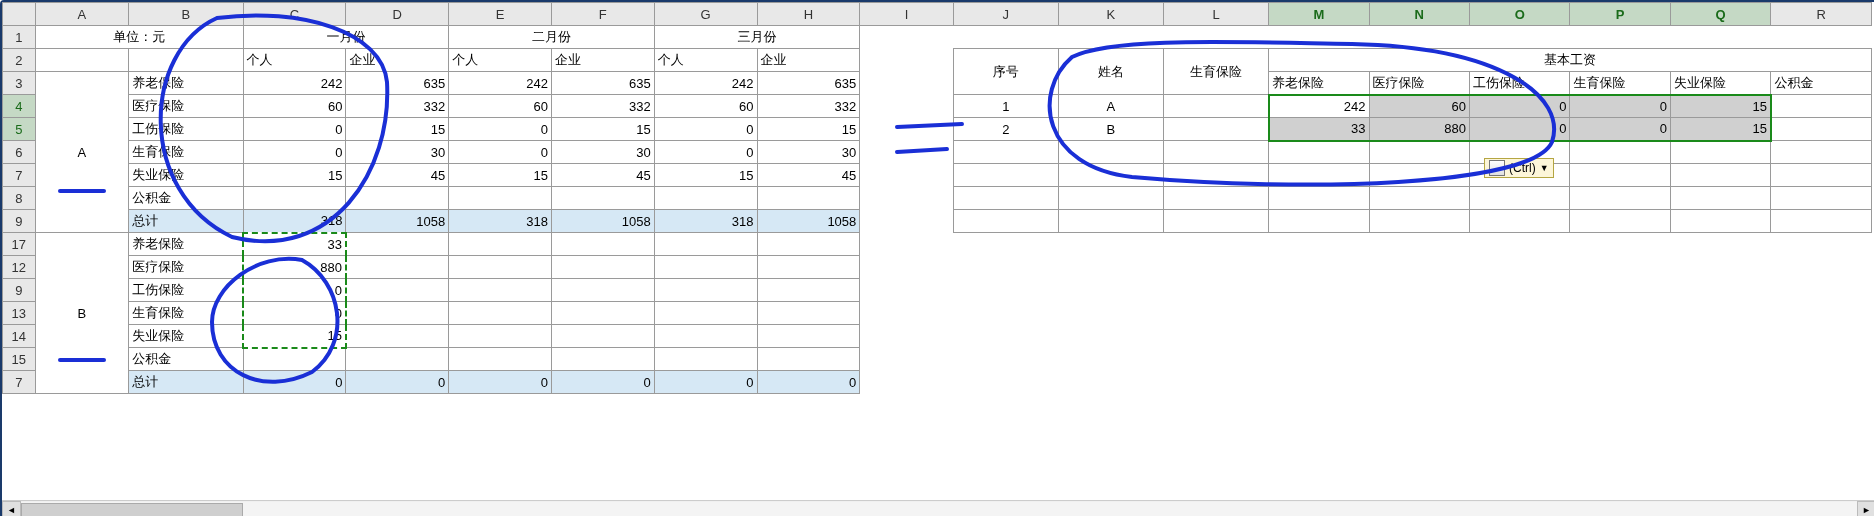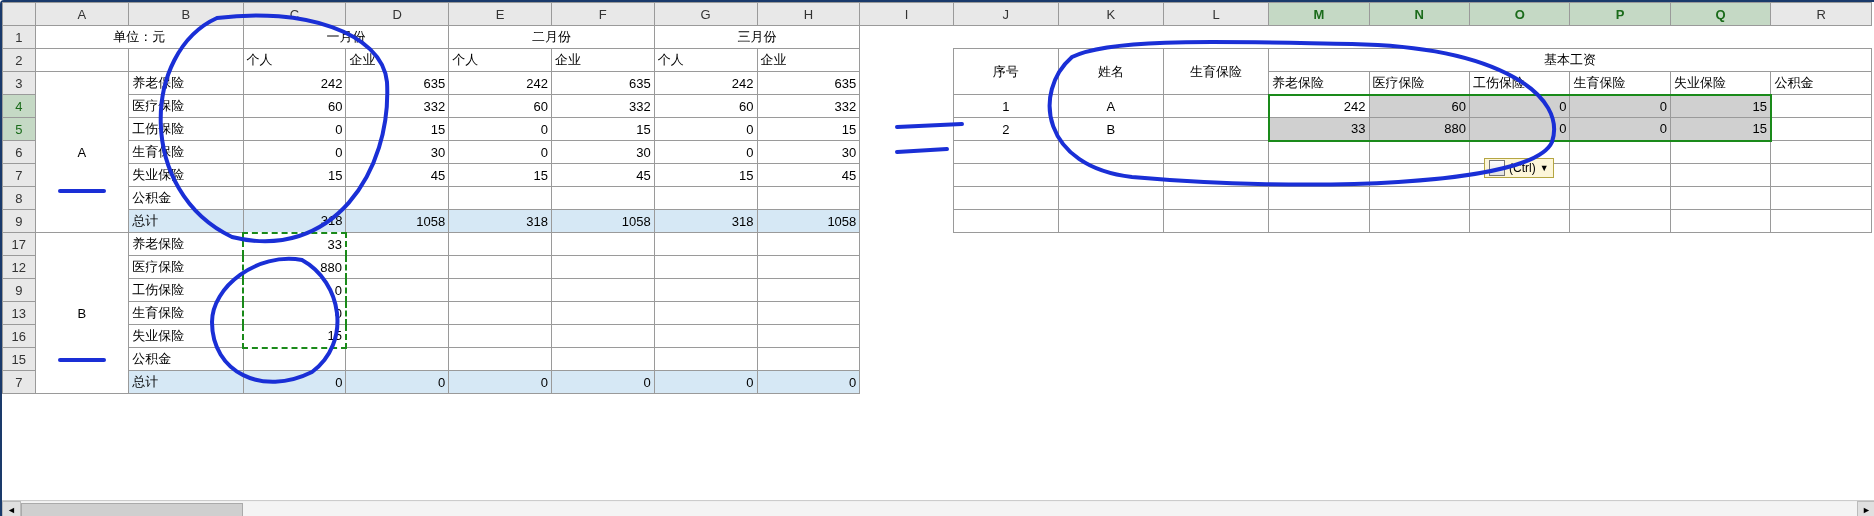--- a/index.html
+++ b/index.html
@@ -353,21 +353,21 @@
           <td style="border:none"></td>
   <td style="border:none"></td>
           <td style="border:none"></td>
           <td style="border:none"></td>
           <td style="border:none"></td>
           <td style="border:none"></td>
           <td style="border:none"></td>
 </tr>
 
 <tr>
-  <td class="rowhdr">16</td>
+  <td class="rowhdr">14</td>
   <td class="txt">失业保险</td>
   <td class="num copy-left copy-right copy-bottom">15</td>
   <td></td>
           <td></td>
           <td></td>
           <td></td>
           <td></td>
   <td style="border:none;border-left:1px solid #9a9a9a;"></td>
   <td style="border:none"></td>
           <td style="border:none"></td>

